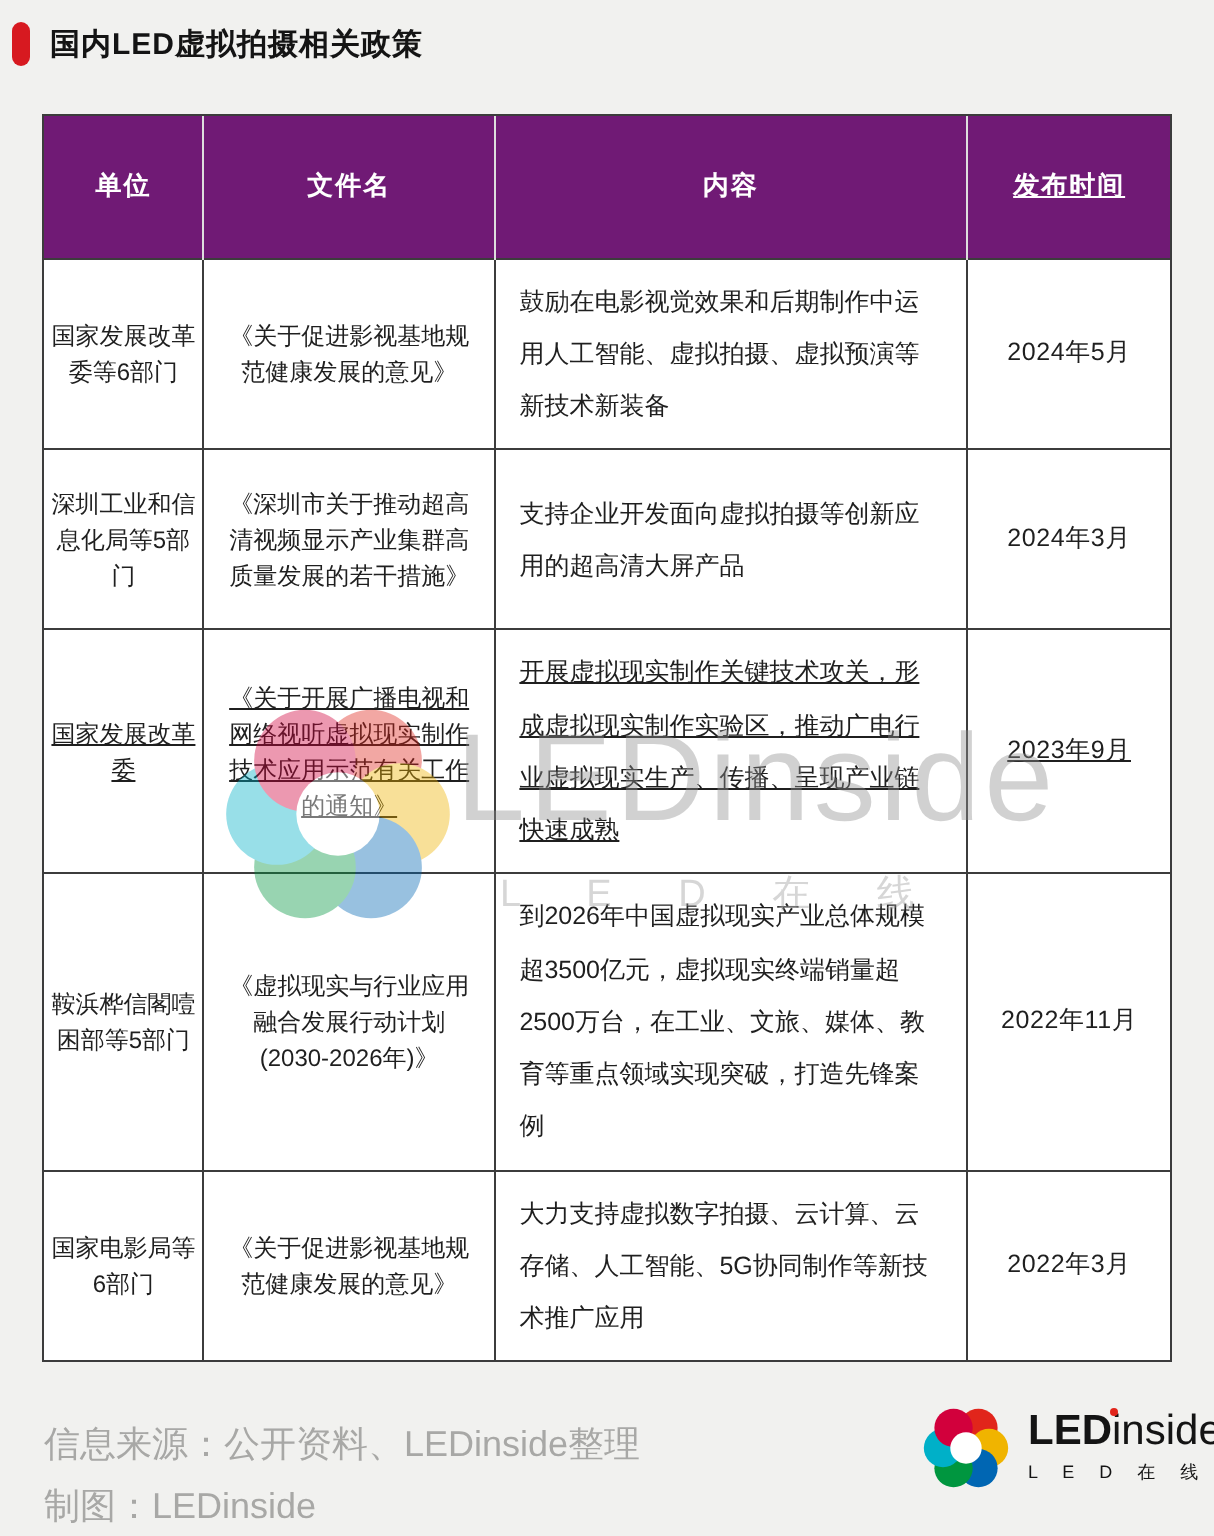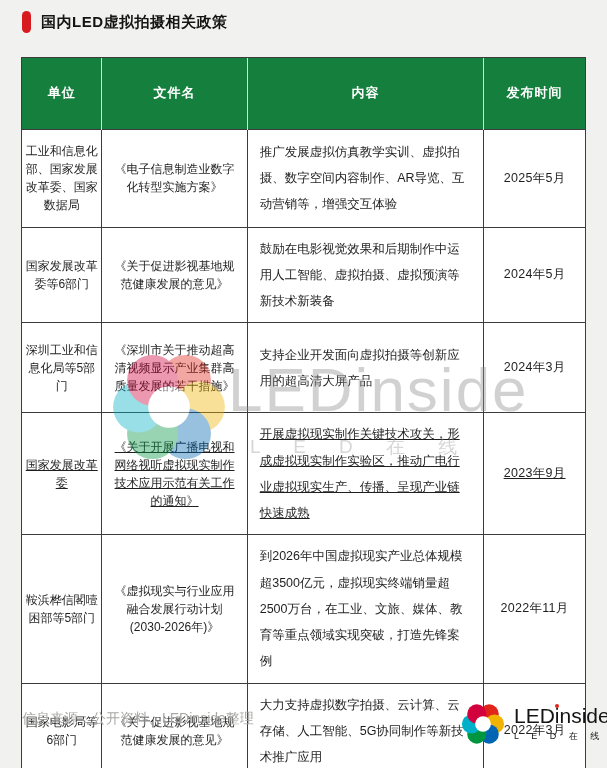--- a/index.html
+++ b/index.html
@@ -7,21 +7,21 @@
   body {
     background:#f1f1ef;
     font-family:"Liberation Sans","DejaVu Sans",sans-serif;
     position:relative;
     overflow:hidden;
     color:#1f1f1f;
   }
 
   
   .title-row {
-    position:absolute; left:22px; top:11px;
+    position:absolute; left:6px; top:11px;
     display:flex; align-items:center; gap:10px;
   }
   .title-marker {
     width:9px; height:22px; border-radius:5px;
     background:#d71920; flex:0 0 auto;
   }
   .title-text {
     font-size:15px; font-weight:bold; color:#141414; letter-spacing:.5px;
   }
 
@@ -30,27 +30,27 @@
     position:absolute; left:21px; top:57px; width:565px;
     border:1px solid #3c3c3c; background:#fff;
   }
   table { border-collapse:collapse; width:100%; table-layout:fixed; }
   col.c-unit { width:14.2%; }
   col.c-doc  { width:25.8%; }
   col.c-content { width:42%; }
   col.c-date { width:18%; }
 
   th {
-    background:#15803d; color:#fff;
+    background:#701a75; color:#fff;
     font-size:13px; font-weight:bold;
     height:71px; text-align:center;
     border-right:1px solid #dedede;
     letter-spacing:1px;
   }
-  th:last-child { border-right:none; }
+  th:last-child { border-right:none;text-decoration:underline; }
 
   td {
     border-right:1px solid #3c3c3c;
     border-top:1px solid #3c3c3c;
     vertical-align:middle;
     font-size:12px; color:#1f1f1f;
   }
   td:last-child { border-right:none; }
 
   td.unit { text-align:center; padding:6px 3px; line-height:1.5; }
@@ -76,29 +76,29 @@
     font-size:62px; color:#8f8f8f; letter-spacing:2px; font-weight:400;
   }
   .wm-sub {
     position:absolute; left:250px; top:106px;
     font-size:19px; color:#9a9a9a; letter-spacing:14px;
   }
 
   
   .footer-text {
     position:absolute; left:22px; top:707px;
-    font-size:14px; color:#a8a8a6; line-height:1.7;
+    font-size:18px; color:#a8a8a6; line-height:1.7;
   }
   .logo {
     position:absolute; left:460px; top:701px;
     display:flex; align-items:center; gap:8px;
   }
   .logo-mark { width:46px; height:46px; flex:0 0 auto; }
   .logo-name { position:relative; font-size:21px; color:#141414; line-height:1.05; white-space:nowrap; }
-  .logo-name .bold { font-weight:400; }
+  .logo-name .bold { font-weight:700; }
   .logo-name .idot {
     position:absolute; left:41px; top:-1px;
     width:4px; height:4px; border-radius:50%; background:#e1251b;
   }
   .logo-sub {
     font-size:9px; color:#141414; letter-spacing:5px; margin-top:2px; white-space:nowrap;
   }
 </style>
 </head>
 <body>
@@ -118,26 +118,20 @@
     </colgroup>
     <thead>
       <tr>
         <th>单位</th>
         <th>文件名</th>
         <th>内容</th>
         <th>发布时间</th>
       </tr>
     </thead>
     <tbody>
-      <tr class="h1">
-        <td class="unit">工业和信息化部、国家发展改革委、国家数据局</td>
-        <td class="doc">《电子信息制造业数字化转型实施方案》</td>
-        <td class="content">推广发展虚拟仿真教学实训、虚拟拍摄、数字空间内容制作、AR导览、互动营销等，增强交互体验</td>
-        <td class="date">2025年5月</td>
-      </tr>
       <tr class="h2">
         <td class="unit">国家发展改革委等6部门</td>
         <td class="doc">《关于促进影视基地规范健康发展的意见》</td>
         <td class="content">鼓励在电影视觉效果和后期制作中运用人工智能、虚拟拍摄、虚拟预演等新技术新装备</td>
         <td class="date">2024年5月</td>
       </tr>
       <tr class="h3">
         <td class="unit">深圳工业和信息化局等5部门</td>
         <td class="doc">《深圳市关于推动超高清视频显示产业集群高质量发展的若干措施》</td>
         <td class="content">支持企业开发面向虚拟拍摄等创新应用的超高清大屏产品</td>
@@ -174,20 +168,21 @@
     <circle cx="12" cy="24" r="10" fill="#00b0c8"></circle>
     <circle cx="17.5" cy="13.5" r="10" fill="#d2003c"></circle>
     <circle cx="24" cy="24" r="8.2" fill="#ffffff"></circle>
   </svg>
   <div class="wm-text">LEDinside</div>
   <div class="wm-sub">L E D 在 线</div>
 </div>
 
 <div class="footer-text">
   <div>信息来源：公开资料、LEDinside整理</div>
+  <div>制图：LEDinside</div>
 </div>
 
 <div class="logo">
   <svg class="logo-mark" viewBox="0 0 48 48">
     <circle cx="30.5" cy="13.5" r="10" fill="#e1251b"></circle>
     <circle cx="36" cy="24" r="10" fill="#f0b400"></circle>
     <circle cx="30.5" cy="34.5" r="10" fill="#0066b3"></circle>
     <circle cx="17.5" cy="34.5" r="10" fill="#00963f"></circle>
     <circle cx="12" cy="24" r="10" fill="#00b0c8"></circle>
     <circle cx="17.5" cy="13.5" r="10" fill="#d2003c"></circle>

